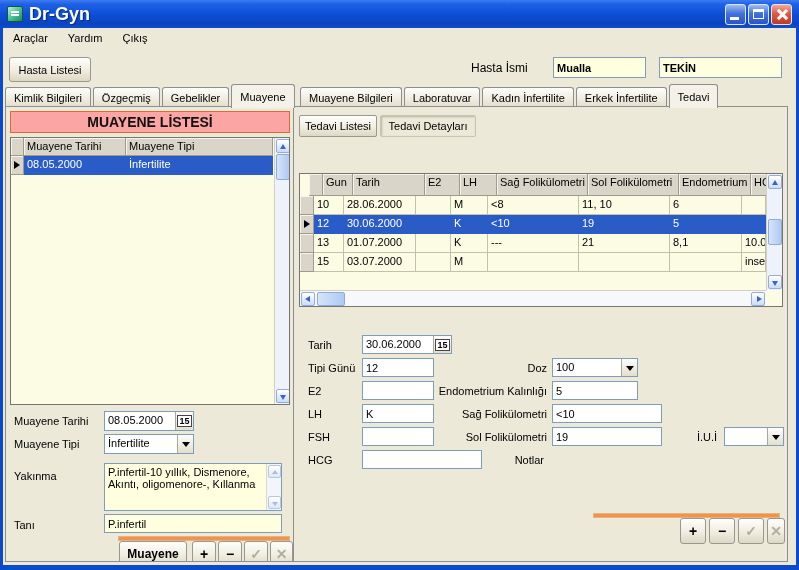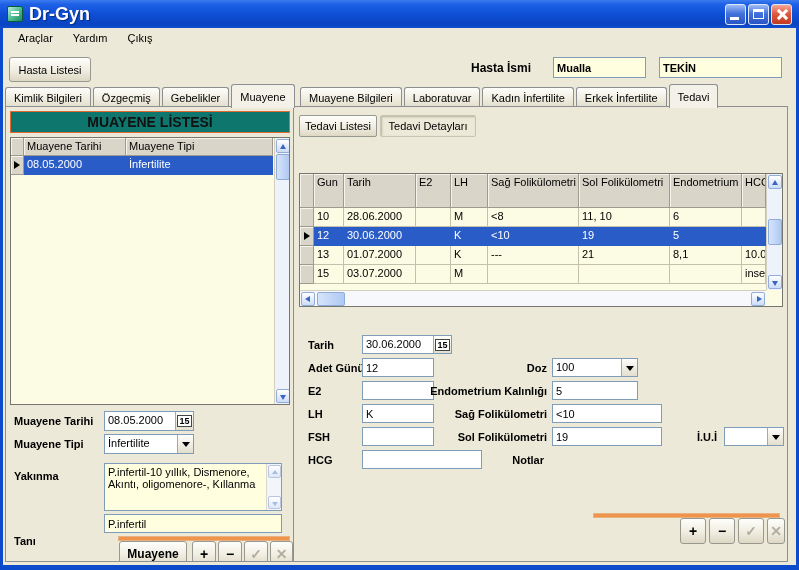--- a/index.html
+++ b/index.html
@@ -22,47 +22,47 @@
   .win-btn.min,.win-btn.max { background:linear-gradient(180deg,#9FBCF4 0%,#4272DC 45%,#2A55C4 100%); }
   .win-btn.close { background:linear-gradient(180deg,#F4A898 0%,#E05A40 45%,#BE3A20 100%); }
   .glyph-min { position:absolute; left:4px; bottom:4px; width:9px; height:3px; background:#fff; }
   .glyph-max { position:absolute; left:4px; top:4px; width:11px; height:10px; border:1px solid #fff; border-top:3px solid #fff; }
   .glyph-close::before,.glyph-close::after { content:""; position:absolute; left:9px; top:3px; width:3px; height:13px; background:#fff; }
   .glyph-close::before { transform:rotate(45deg); }
   .glyph-close::after { transform:rotate(-45deg); }
 
   
   .client { position:absolute; left:3px; top:28px; right:3px; bottom:5px; background:#ECE9D8; overflow:hidden; }
-  .menubar { position:absolute; left:0; top:0; right:0; height:22px; display:flex; padding-left:5px; }
+  .menubar { position:absolute; left:0; top:0; right:0; height:22px; display:flex; }
   .menu-item { padding:4px 10px 0 10px; height:22px; cursor:default; }
 
   .push-btn { position:absolute; display:flex; align-items:center; justify-content:center;
     background:linear-gradient(180deg,#FEFEFB 0%,#F0EDE0 55%,#DDD8C4 100%);
     border:1px solid #97988F; border-radius:3px; box-shadow:inset 0 1px 0 #fff; }
   .push-btn.bold { font-weight:bold; font-size:12px; }
   .nav-btn { font-weight:bold; font-size:14px; }
   .nav-btn.disabled { color:#B2AE9F; }
 
-  .lbl { position:absolute; font-weight:bold; white-space:nowrap; }
+  .lbl { position:absolute; font-weight:normal; white-space:nowrap; }
   .rlabel { text-align:right; }
 
   .input { position:absolute; border:1px solid #7F9DB9; background:#fff; font:11px "Liberation Sans",sans-serif; padding:2px 3px; }
   .input.yellow { background:#FFFFDF; }
   .input.bold { font-weight:bold; }
 
   .combo { position:absolute; border:1px solid #7F9DB9; background:#fff; display:flex; }
   .combo .val { flex:1; padding:2px 3px; overflow:hidden; white-space:nowrap; }
   .combo-arrow { width:16px; background:linear-gradient(180deg,#FDFDFB,#E3DFCE); border-left:1px solid #ACA899; display:flex; align-items:center; justify-content:center; }
   .combo-arrow::after { content:""; width:0; height:0; border:4px solid transparent; border-top:5px solid #000; margin-top:5px; }
 
   .datefield { position:absolute; border:1px solid #7F9DB9; background:#fff; display:flex; }
   .datefield .val { flex:1; padding:2px 3px; white-space:nowrap; overflow:hidden; }
   .cal-btn { width:18px; background:linear-gradient(180deg,#FDFDFB,#E3DFCE); border-left:1px solid #ACA899; font-size:9px; font-weight:bold; display:flex; align-items:center; justify-content:center; }
   .cal-btn span { border:1px solid #444; padding:0 1px; line-height:10px; background:#fff; }
-  .orange-header { position:absolute; background:#0f766e; display:flex; align-items:center; justify-content:center;
+  .orange-header { position:absolute; background:#fca5a5; display:flex; align-items:center; justify-content:center;
     font-weight:bold; font-size:14px; color:#111; border:1px solid #E06A30; }
   .orange-bar { position:absolute; background:#F0934C; border:1px solid #E8B27E; }
 
   
   .tabstrip { position:absolute; display:flex; align-items:flex-end; height:24px; }
   .tab { height:20px; padding:0 8px; display:flex; align-items:center; white-space:nowrap;
     background:linear-gradient(180deg,#FDFDFA 0%,#EFECDF 60%,#E2DECC 100%);
     border:1px solid #8C8E91; border-bottom:none; border-radius:3px 3px 0 0; margin-right:2px; }
   .tab.active { height:24px; background:#F4F2E8; position:relative; z-index:6; margin-bottom:-1px; }
 
@@ -70,21 +70,21 @@
 
   .subtab { position:absolute; display:flex; align-items:center; justify-content:center;
     background:linear-gradient(180deg,#FEFEFB,#EFECDF 60%,#DDD8C4); border:1px solid #97988F; border-radius:2px; }
   .subtab.active { background:#ECE9D8; border:1px solid #C8C4B2; box-shadow:inset 1px 1px 2px rgba(120,115,95,.45); }
 
   
   .grid { position:absolute; background:#FCFBE3; border:1px solid #76766E; overflow:hidden; }
   .lrow { display:grid; grid-template-columns:13px 102px 147px; height:19px; }
   .lrow.head { height:18px; }
   .trow { display:grid; grid-template-columns:14px 30px 72px 35px 37px 91px 91px 72px 24px; height:19px; }
-  .trow.head { height:34px; }
+  .trow.head { height:22px;margin-left:9px; }
   .hcell { background:#D9D5C9; border-right:1px solid #9E9A8E; border-bottom:1px solid #9E9A8E;
     box-shadow:inset 1px 1px 0 #F6F4EC; padding:2px 3px; overflow:hidden; white-space:nowrap; }
   .icell { background:#D9D5C9; border-right:1px solid #9E9A8E; border-bottom:1px solid #9E9A8E;
     box-shadow:inset 1px 1px 0 #F6F4EC; display:flex; align-items:center; justify-content:center; }
   .cell { padding:2px 3px; border-right:1px solid #C4C1AB; border-bottom:1px solid #C4C1AB; overflow:hidden; white-space:nowrap; }
   .grid-row.selected .cell { background:#2A5CC8; color:#fff; border-color:#2A5CC8; }
   .tri { width:0; height:0; border-left:6px solid #000; border-top:4px solid transparent; border-bottom:4px solid transparent; }
 
   
   .vscroll { position:absolute; top:0; right:0; width:16px; background:#EEF2FA; border-left:1px solid #D4D0C0;
@@ -202,21 +202,21 @@
 
       <div class="lbl" style="left:8px;top:363px;">Yakınma</div>
       <div class="tarea yellow" style="left:98px;top:356px;width:178px;height:48px;">
         <textarea style="">P.infertil-10 yıllık, Dismenore, Akıntı, oligomenore-, Kıllanma</textarea>
         <div class="ta-gutter">
           <div class="mini-btn mini-up"></div>
           <div class="mini-btn mini-down"></div>
         </div>
       </div>
 
-      <div class="lbl" style="left:8px;top:412px;margin-top:16px;">Tanı</div>
+      <div class="lbl" style="left:8px;top:412px;">Tanı</div>
       <input class="input yellow" style="left: 98px; top: 407px; width: 178px; height: 19px;" value="P.infertil">
 
       <div class="orange-bar" style="left:112px;top:429px;width:172px;height:5px;"></div>
       <div class="push-btn bold" style="left:113px;top:434px;width:68px;height:26px;">Muayene</div>
       <div class="push-btn nav-btn" style="left:186px;top:434px;width:24px;height:26px;">+</div>
       <div class="push-btn nav-btn" style="left:212px;top:434px;width:24px;height:26px;">−</div>
       <div class="push-btn nav-btn disabled" style="left:238px;top:434px;width:24px;height:26px;">✓</div>
       <div class="push-btn nav-btn disabled" style="left:264px;top:434px;width:23px;height:26px;">✕</div>
     </div>
 
@@ -305,21 +305,21 @@
       </div>
 
       <div class="lbl" style="left:14px;top:232px;">Tarih</div>
       <div class="datefield" style="left:68px;top:228px;width:90px;height:19px;">
         <div class="val">30.06.2000</div>
         <div class="cal-btn">
             <span>15</span>
           </div>
       </div>
 
-      <div class="lbl" style="left:14px;top:255px;">Adet Günü</div>
+      <div class="lbl" style="left:14px;top:255px;">Tipi Günü</div>
       <input class="input" style="left: 68px; top: 251px; width: 72px; height: 19px;" value="12">
       <div class="lbl rlabel" style="left:108px;top:255px;width:145px;">Doz</div>
       <div class="combo" style="left:258px;top:251px;width:86px;height:19px;">
         <div class="val">100</div>
         <div class="combo-arrow"></div>
       </div>
 
       <div class="lbl" style="left:14px;top:278px;">E2</div>
       <input class="input" style="left: 68px; top: 274px; width: 72px; height: 19px;" value="">
       <div class="lbl rlabel" style="left:108px;top:278px;width:145px;">Endometrium Kalınlığı</div>

